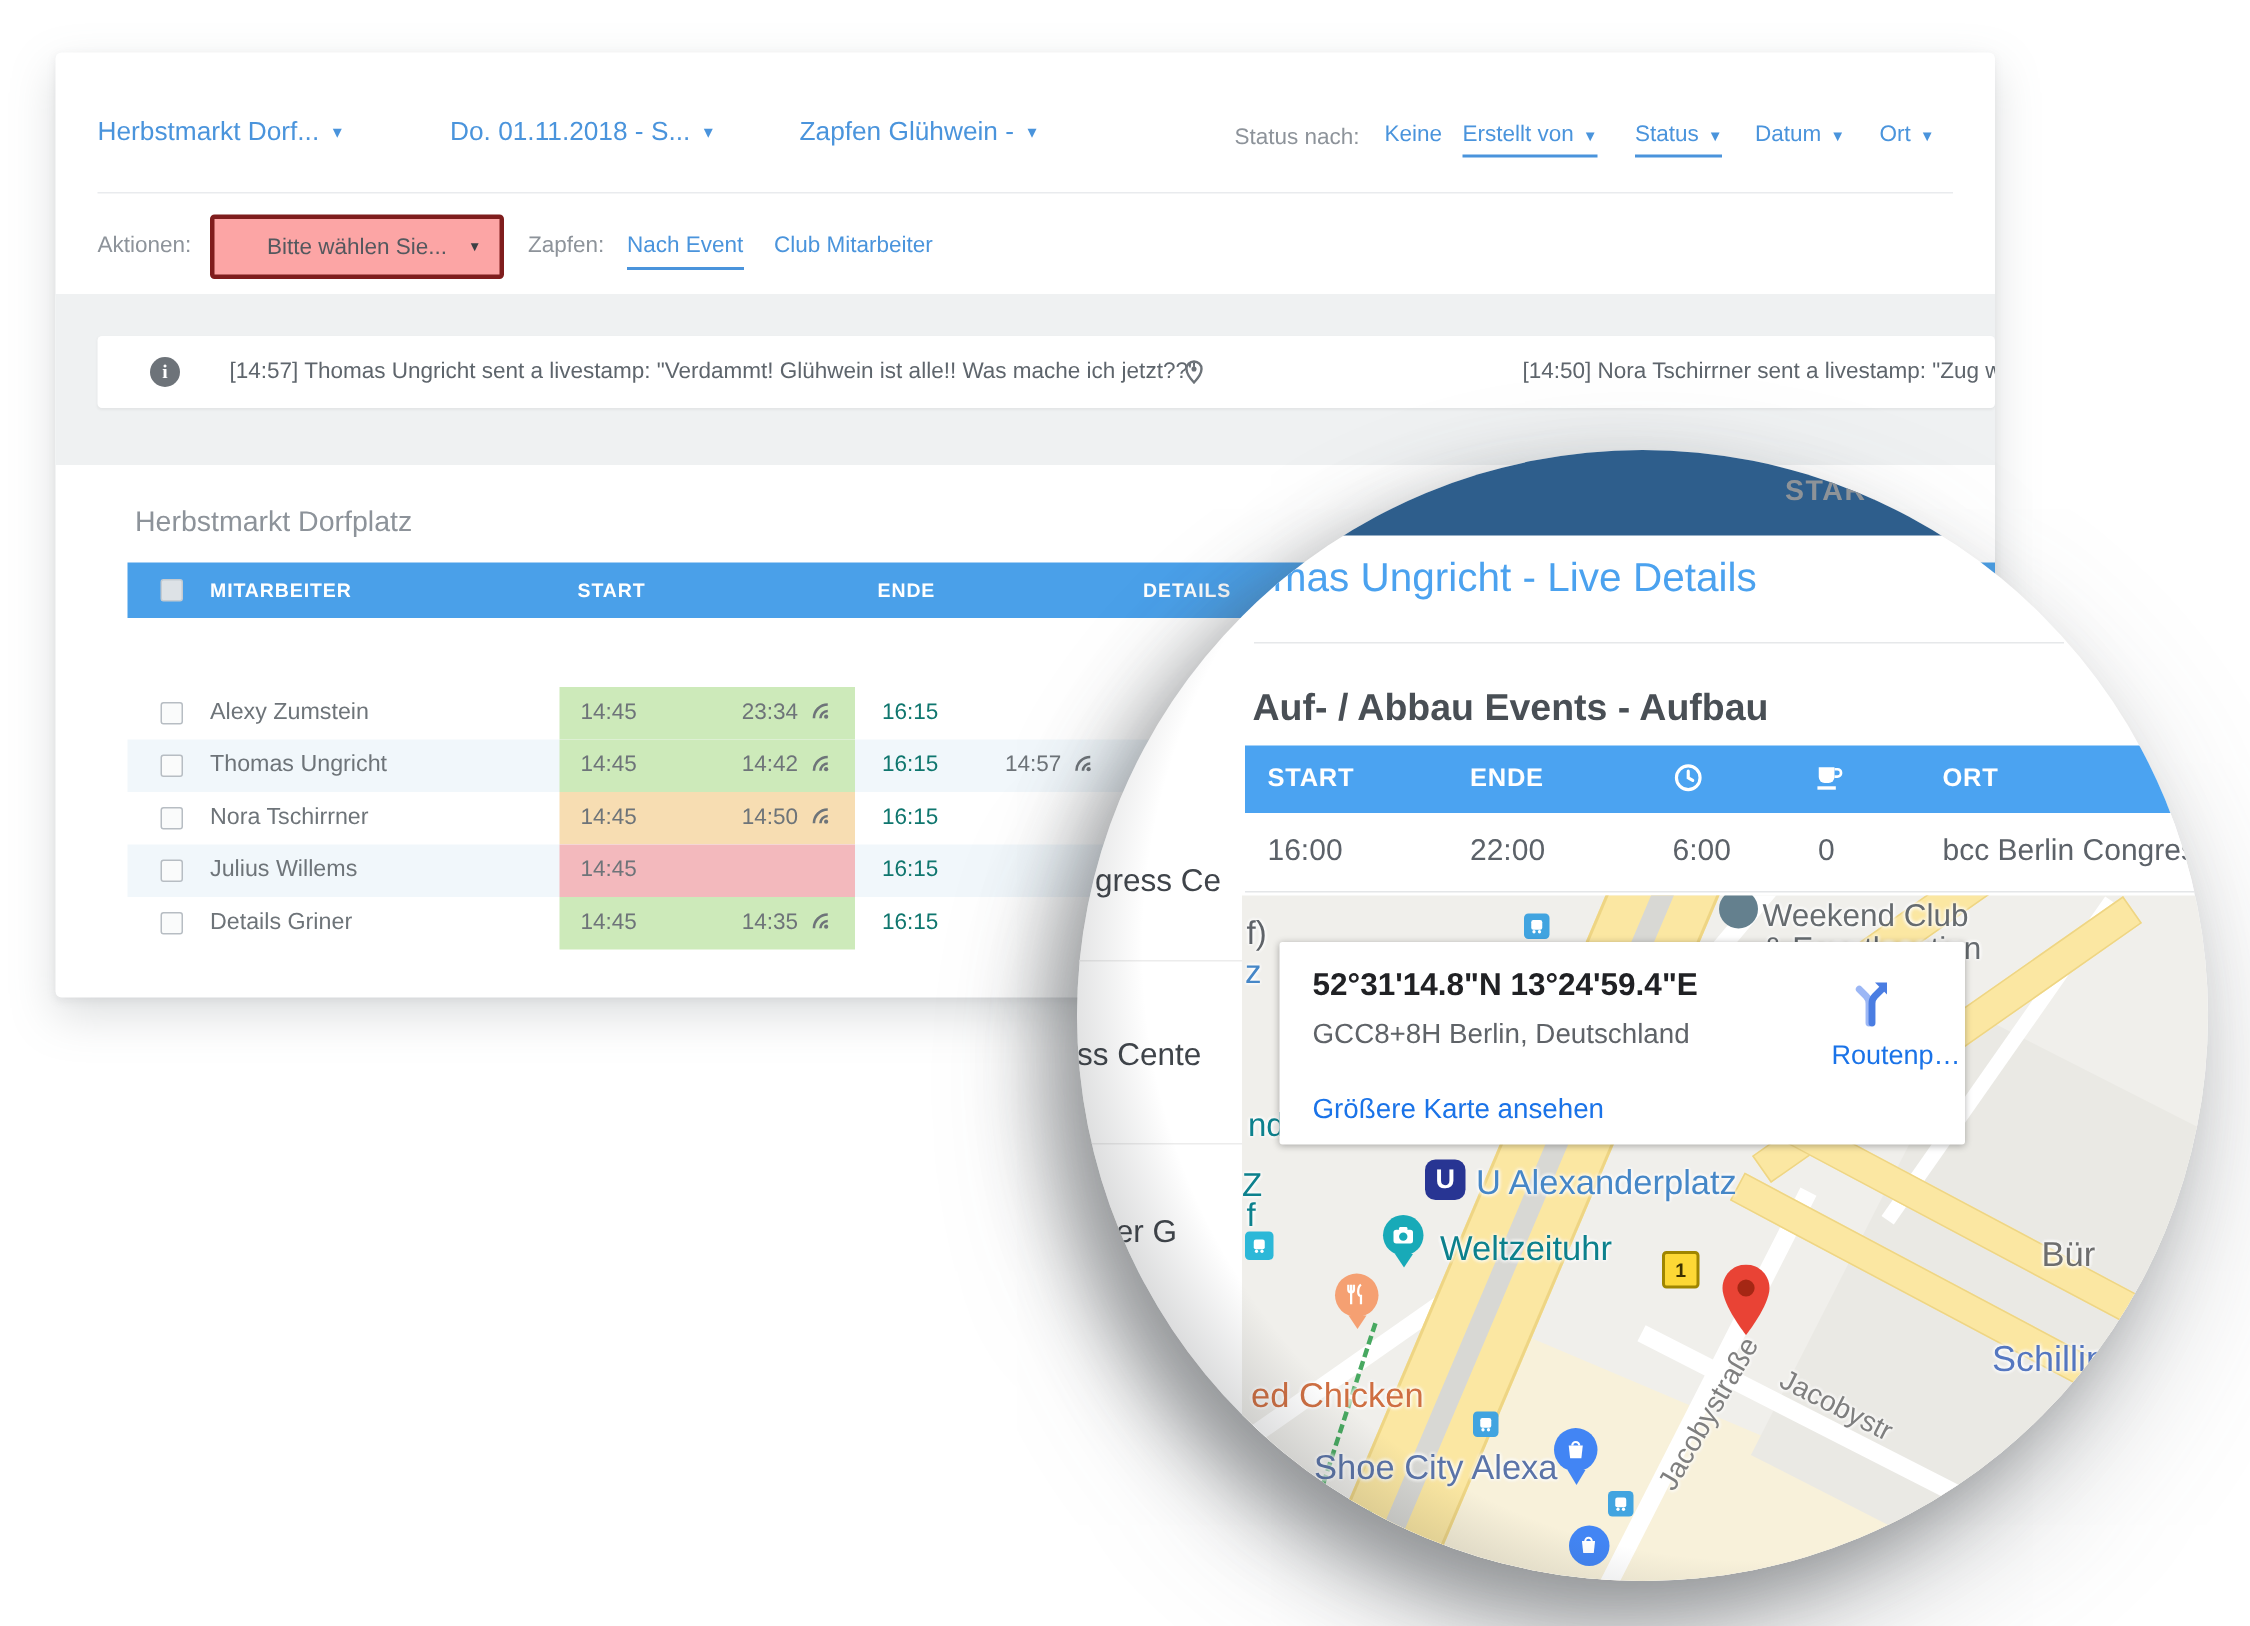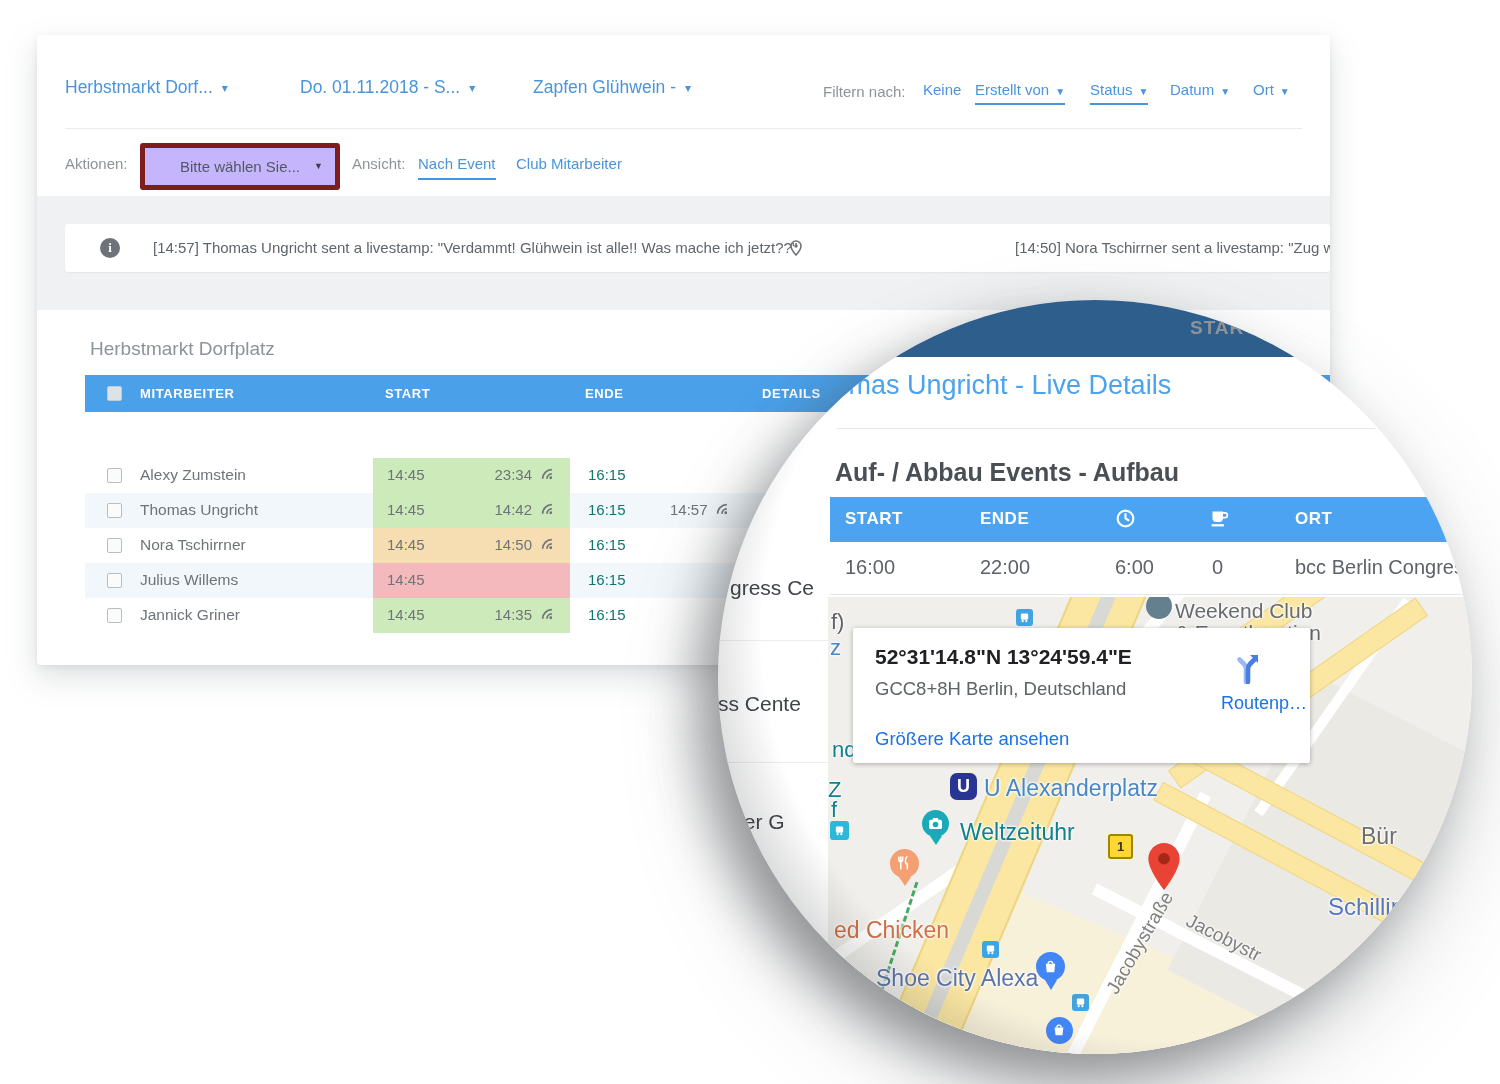--- a/index.html
+++ b/index.html
@@ -12,22 +12,22 @@
         border-radius:4px;box-shadow:0 12px 30px rgba(120,126,132,.25),0 2px 6px rgba(120,126,132,.12);overflow:hidden;}
   .hrow1{position:absolute;left:0;top:0;width:100%;height:93px;}
   .selector{position:absolute;top:42px;color:#4a94dc;font-size:17.5px;cursor:pointer;white-space:nowrap;}
   .selector .caret{font-size:12px;margin-left:9px;position:relative;top:-1px;}
   .flabel{color:#8d939a;font-size:15px;}
   .fitem{position:absolute;top:46px;color:#4a94dc;font-size:15px;cursor:pointer;white-space:nowrap;}
   .fitem .caret{font-size:10px;margin-left:6px;}
   .fitem.under{border-bottom:2px solid #4a94dc;padding-bottom:5px;}
   .hdiv{position:absolute;left:28px;right:28px;height:0;border-top:1px solid #e9ebee;}
   .hrow2{position:absolute;left:0;top:94px;width:100%;height:67px;}
-  .sel-box{position:absolute;left:103px;top:14px;width:190px;height:37px;border:5px solid #7f1d1d;border-radius:3px;
-           background:#c4b5fd;color:#54585e;font-size:15px;line-height:37px;text-align:center;cursor:pointer;}
+  .sel-box{position:absolute;left:103px;top:14px;width:190px;height:37px;border:3px solid #7f1d1d;border-radius:3px;
+           background:#fca5a5;color:#54585e;font-size:15px;line-height:37px;text-align:center;cursor:pointer;}
   .sel-box .scaret{position:absolute;right:12px;top:0;font-size:9px;color:#3b3f44;}
   .vtab{position:absolute;top:26px;color:#4a94dc;font-size:15px;cursor:pointer;white-space:nowrap;}
   .vtab.active{border-bottom:2px solid #4a94dc;padding-bottom:6px;}
   .grayband{position:absolute;left:0;top:161px;width:100%;height:114px;background:#eff1f2;}
 
   
   .notifbar{position:absolute;left:28px;top:189px;width:1265px;height:48px;background:#fff;border-radius:3px;
             overflow:hidden;box-shadow:0 1px 2px rgba(0,0,0,.05);}
   .info-ic{position:absolute;left:35px;top:14px;width:20px;height:20px;border-radius:50%;background:#6d7379;
            color:#fff;font-size:13px;font-weight:bold;text-align:center;line-height:20px;font-family:"Liberation Serif",serif;}
@@ -103,36 +103,36 @@
     <div class="hrow1">
       <div class="selector" style="left:28px">
         <span>Herbstmarkt Dorf...</span><span class="caret">▾</span>
       </div>
       <div class="selector" style="left:263px">
         <span>Do. 01.11.2018 - S...</span><span class="caret">▾</span>
       </div>
       <div class="selector" style="left:496px">
         <span>Zapfen Glühwein -</span><span class="caret">▾</span>
       </div>
-      <span class="flabel abs" style="left:786px;top:48px">Filtern nach:</span>
+      <span class="flabel abs" style="left:786px;top:48px">Status nach:</span>
       <a class="fitem" style="left:886px"><span>Keine</span></a>
       <a class="fitem under" style="left:938px"><span>Erstellt von</span><span class="caret">▼</span></a>
       <a class="fitem under" style="left:1053px"><span>Status</span><span class="caret">▼</span></a>
       <a class="fitem" style="left:1133px"><span>Datum</span><span class="caret">▼</span></a>
       <a class="fitem" style="left:1216px"><span>Ort</span><span class="caret">▼</span></a>
     </div>
     <div class="hdiv" style="top:93px"></div>
 
     <div class="hrow2">
       <span class="flabel abs" style="left:28px;top:26px">Aktionen:</span>
       <div class="sel-box">
         <span>Bitte wählen Sie...</span>
         <span class="scaret">▼</span>
       </div>
-      <span class="flabel abs" style="left:315px;top:26px">Ansicht:</span>
+      <span class="flabel abs" style="left:315px;top:26px">Zapfen:</span>
       <a class="vtab active" style="left:381px"><span>Nach Event</span></a>
       <a class="vtab" style="left:479px"><span>Club Mitarbeiter</span></a>
     </div>
     <div class="hdiv" style="top:161px;left:0;right:0"></div>
     <div class="grayband"></div>
 
     <div class="notifbar">
       <div class="info-ic">i</div>
       <span class="nmsg" style="left:88px">[14:57] Thomas Ungricht sent a livestamp: "Verdammt! Glühwein ist alle!! Was mache ich jetzt??"</span>
       <svg class="npin" style="left:725px" viewBox="0 0 12 16">
@@ -211,21 +211,21 @@
         <span class="cb" style="left:22px;top:10px"></span>
         <span class="rname">Julius Willems</span>
         <div class="startblock cell-red">
           <span class="t tp">14:45</span>
         </div>
         <span class="tend">16:15</span>
       </div>
 
       <div class="trow">
         <span class="cb" style="left:22px;top:10px"></span>
-        <span class="rname">Jannick Griner</span>
+        <span class="rname">Details Griner</span>
         <div class="startblock cell-green">
           <span class="t tp">14:45</span>
           <span class="t ta">14:35</span>
           <svg class="rss" viewBox="0 0 24 24">
               <path d="M4 3a17 17 0 0 1 17 17" fill="none" stroke="currentColor" stroke-width="3.2"></path>
               <path d="M4 11a9 9 0 0 1 9 9" fill="none" stroke="currentColor" stroke-width="3.2"></path>
               <circle cx="6" cy="18" r="2.6" fill="currentColor"></circle>
             </svg>
         </div>
         <span class="tend">16:15</span>

